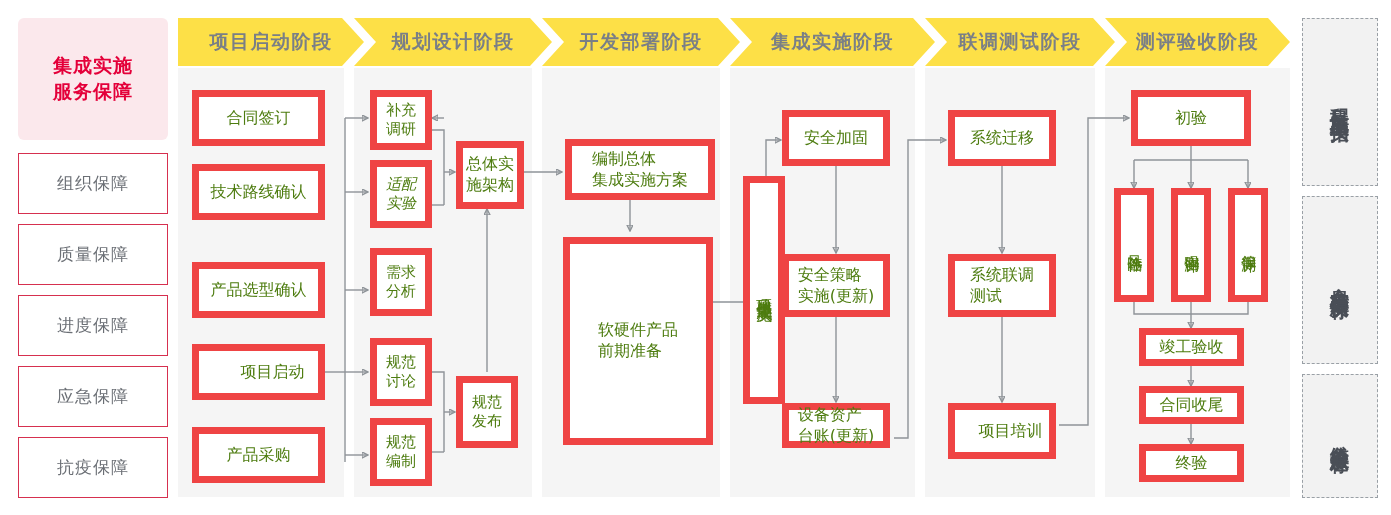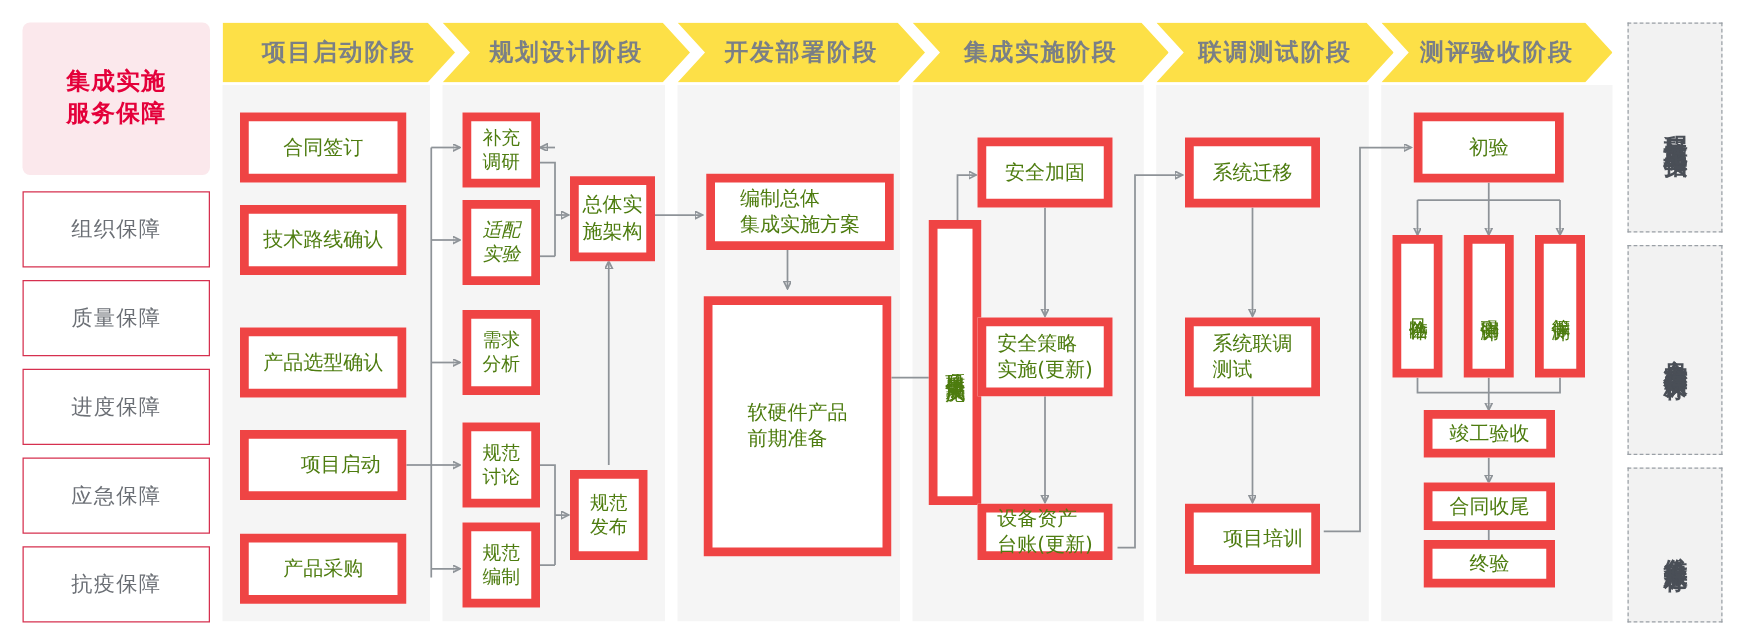--- a/index.html
+++ b/index.html
@@ -326,21 +326,21 @@
     </div>
   <div class="abs node vtext small" style="left:1228px;top:188px;width:40px;height:114px;">
     <span>等保测评</span>
     </div>
   <div class="abs node" style="left:1139px;top:328px;width:105px;height:38px;">
     <span>竣工验收</span>
     </div>
   <div class="abs node" style="left:1139px;top:386px;width:105px;height:38px;">
     <span>合同收尾</span>
     </div>
-  <div class="abs node" style="left:1139px;top:432px;width:105px;height:38px;">
+  <div class="abs node" style="left:1139px;top:444px;width:105px;height:38px;">
     <span>终验</span>
     </div>
 
   <div class="abs std-card" style="left:1302px;top:18px;width:76px;height:168px;">
     <span>程目施引</span>
     <span>工项实指</span>
   </div>
   <div class="abs std-card" style="left:1302px;top:196px;width:76px;height:168px;">
     <span>息全密准</span>
     <span>信安保标</span>

